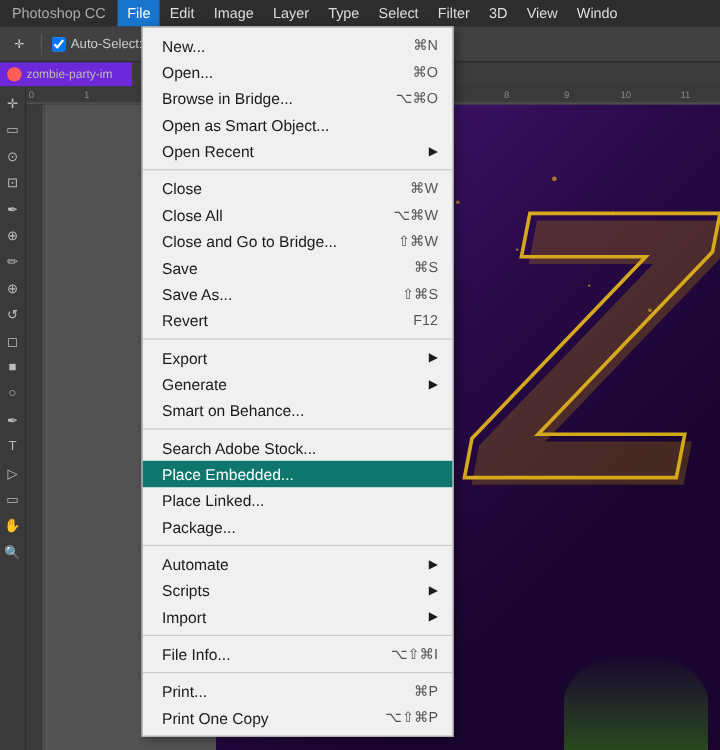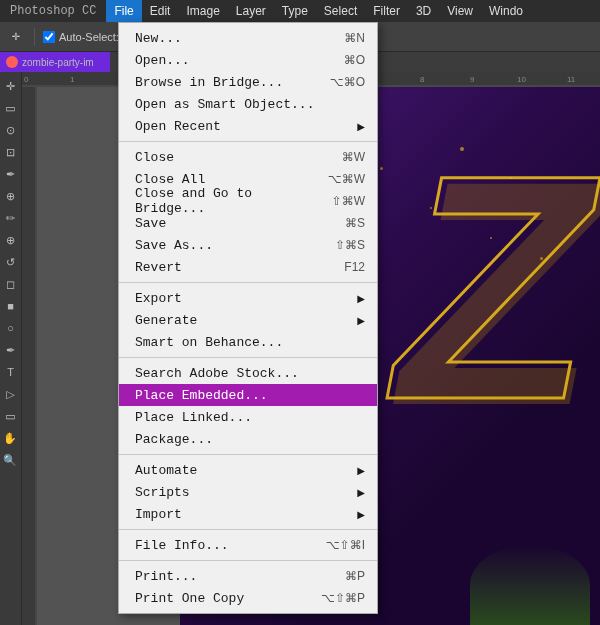--- a/index.html
+++ b/index.html
@@ -26,21 +26,20 @@
       z-index: 10;
     }
     .menubar-app {
       color: #aaa;
       font-size: 12px;
       font-weight: 500;
       padding: 0 10px;
       height: 100%;
       display: flex;
       align-items: center;
-      font-family: Liberation Mono, monospace;
     }
     .menubar-item {
       color: #ddd;
       font-size: 12px;
       padding: 0 8px;
       height: 100%;
       display: flex;
       align-items: center;
       cursor: pointer;
       text-align: right;
@@ -276,33 +275,32 @@
       display: flex;
       align-items: center;
       justify-content: space-between;
       padding: 0 12px 0 16px;
       color: #1a1a1a;
       font-size: 13px;
       cursor: pointer;
       position: relative;
     }
     .menu-item.highlighted {
-      background: #a21caf;
+      background: #0f766e;
       color: #fff;
     }
 
     .menu-separator {
       height: 1px;
       background: #c8c8c8;
       margin: 4px 0;
     }
 
     .menu-item-label {
       flex: 1;
-      font-family: Liberation Mono, monospace;
     }
     .menu-item-shortcut {
       color: #555;
       font-size: 12px;
       margin-left: 20px;
     }
     .menu-item-arrow {
       font-size: 10px;
       margin-left: 4px;
     }

